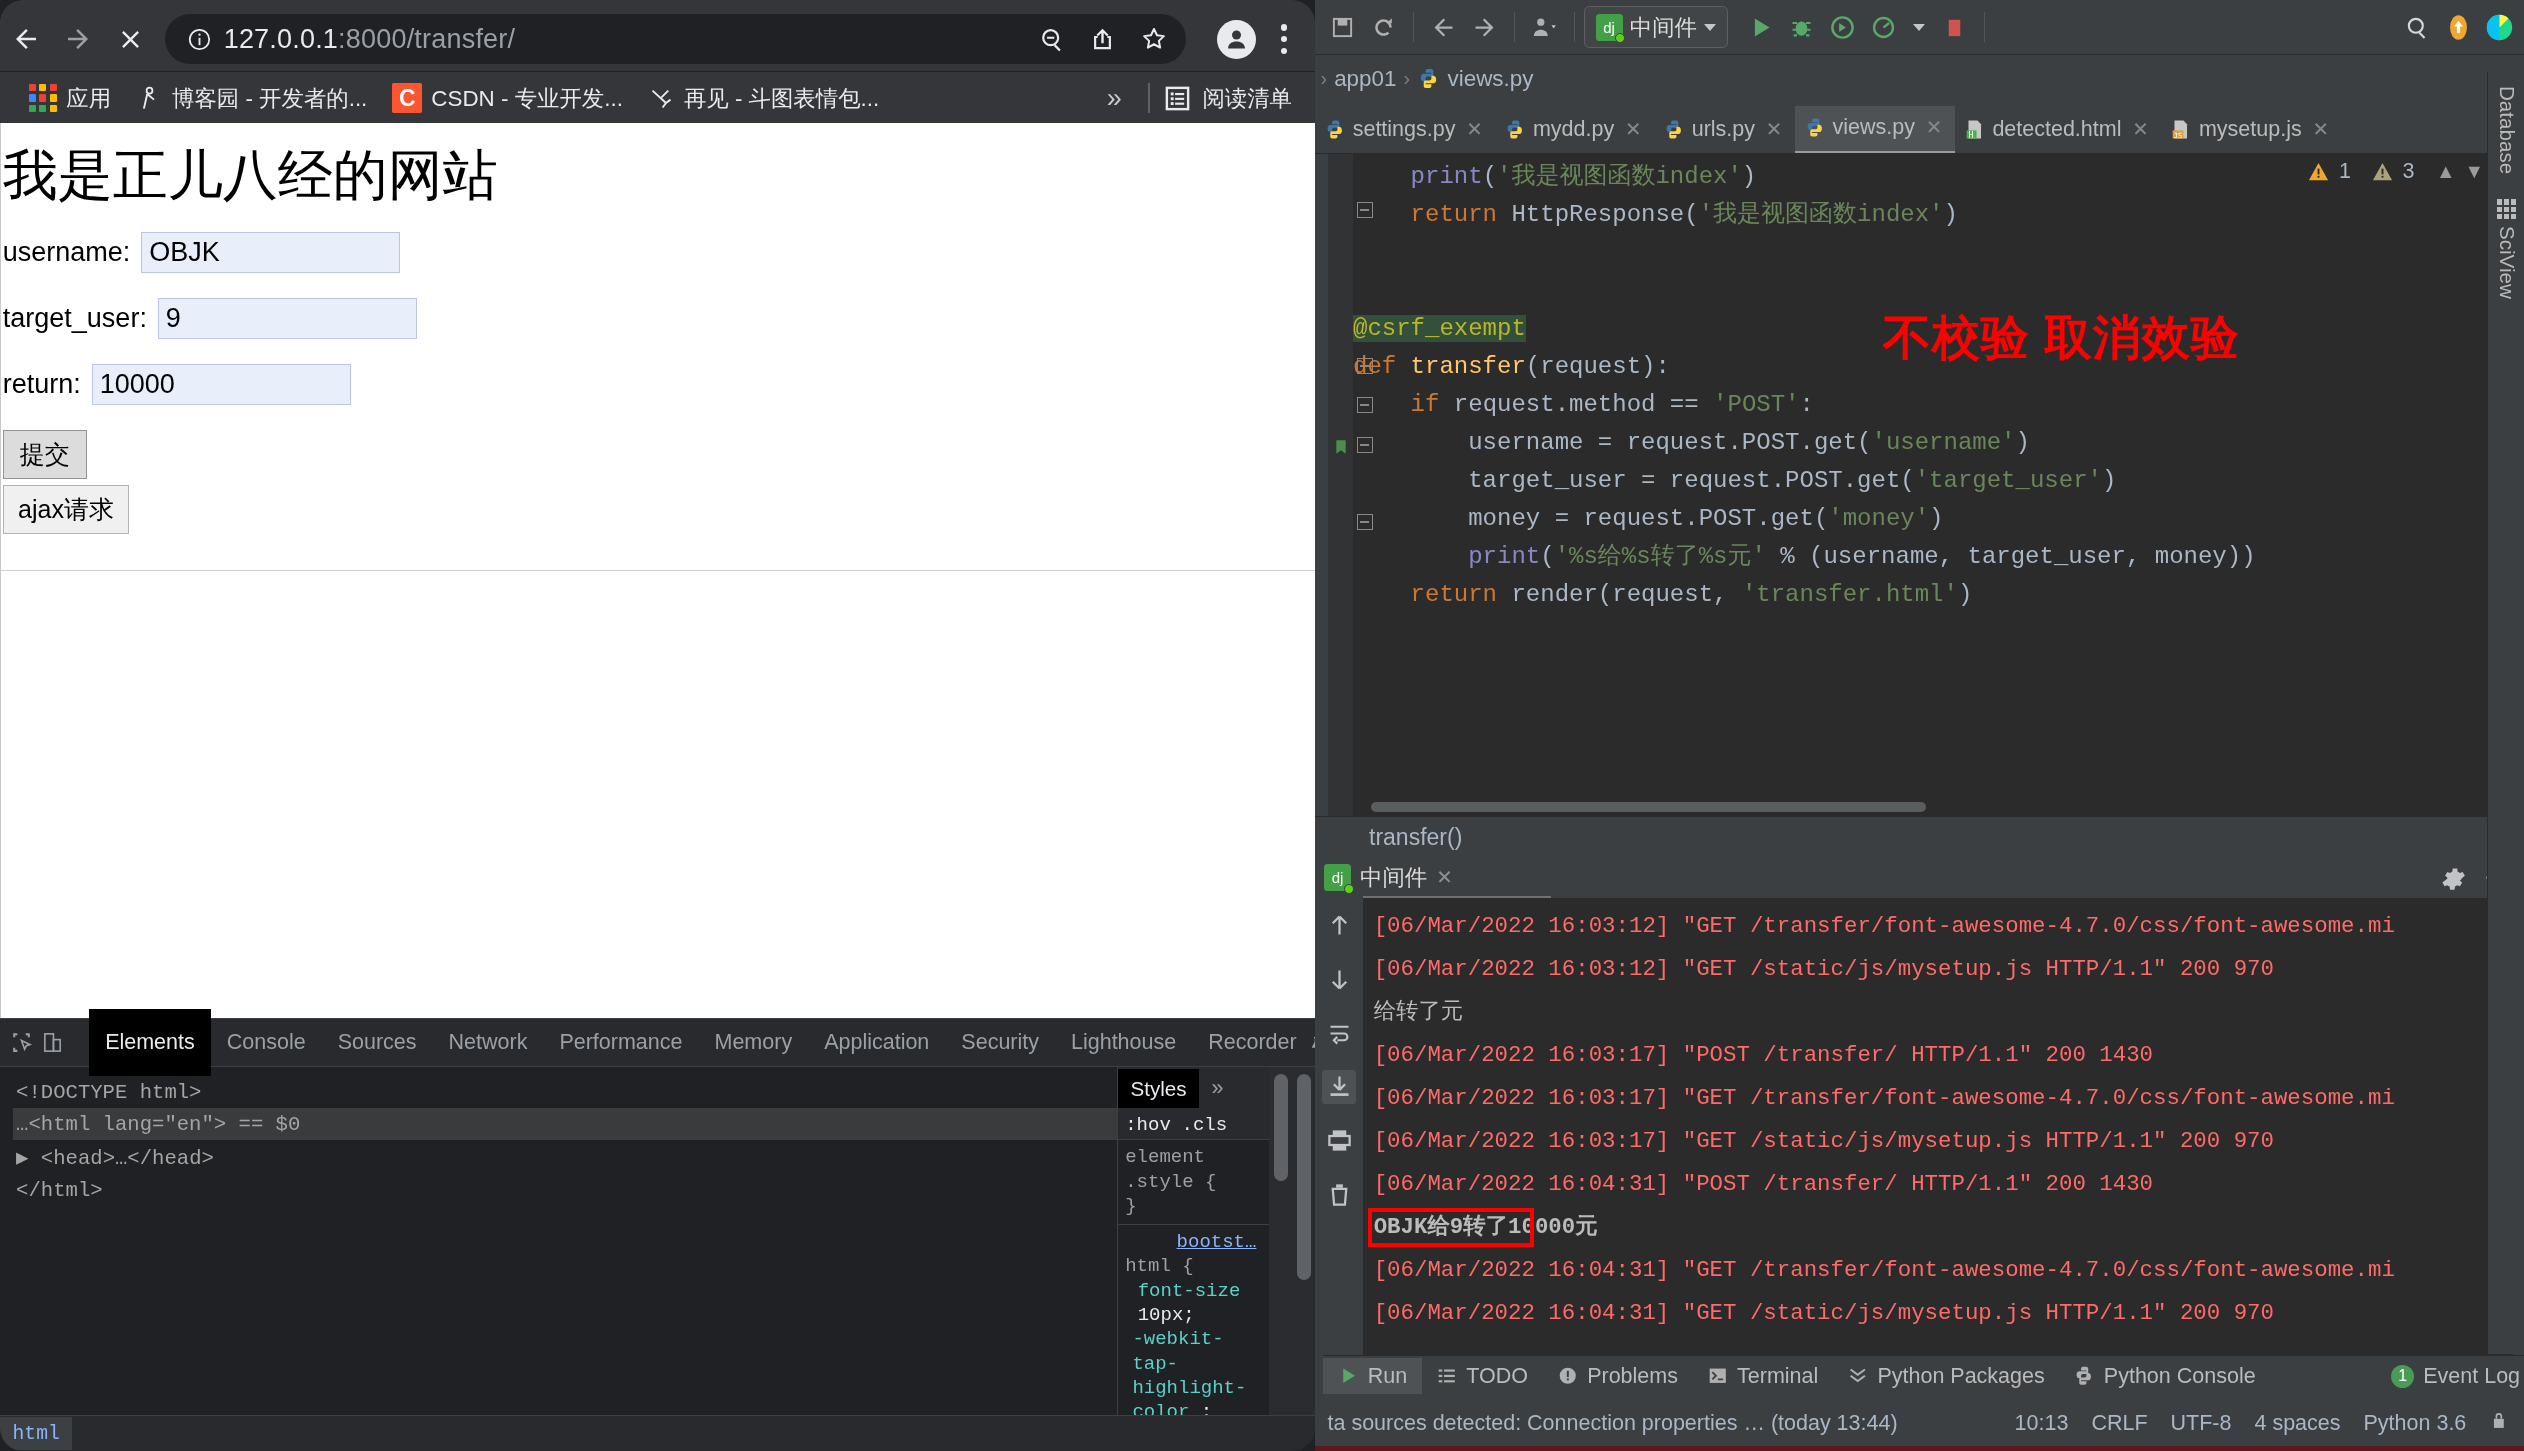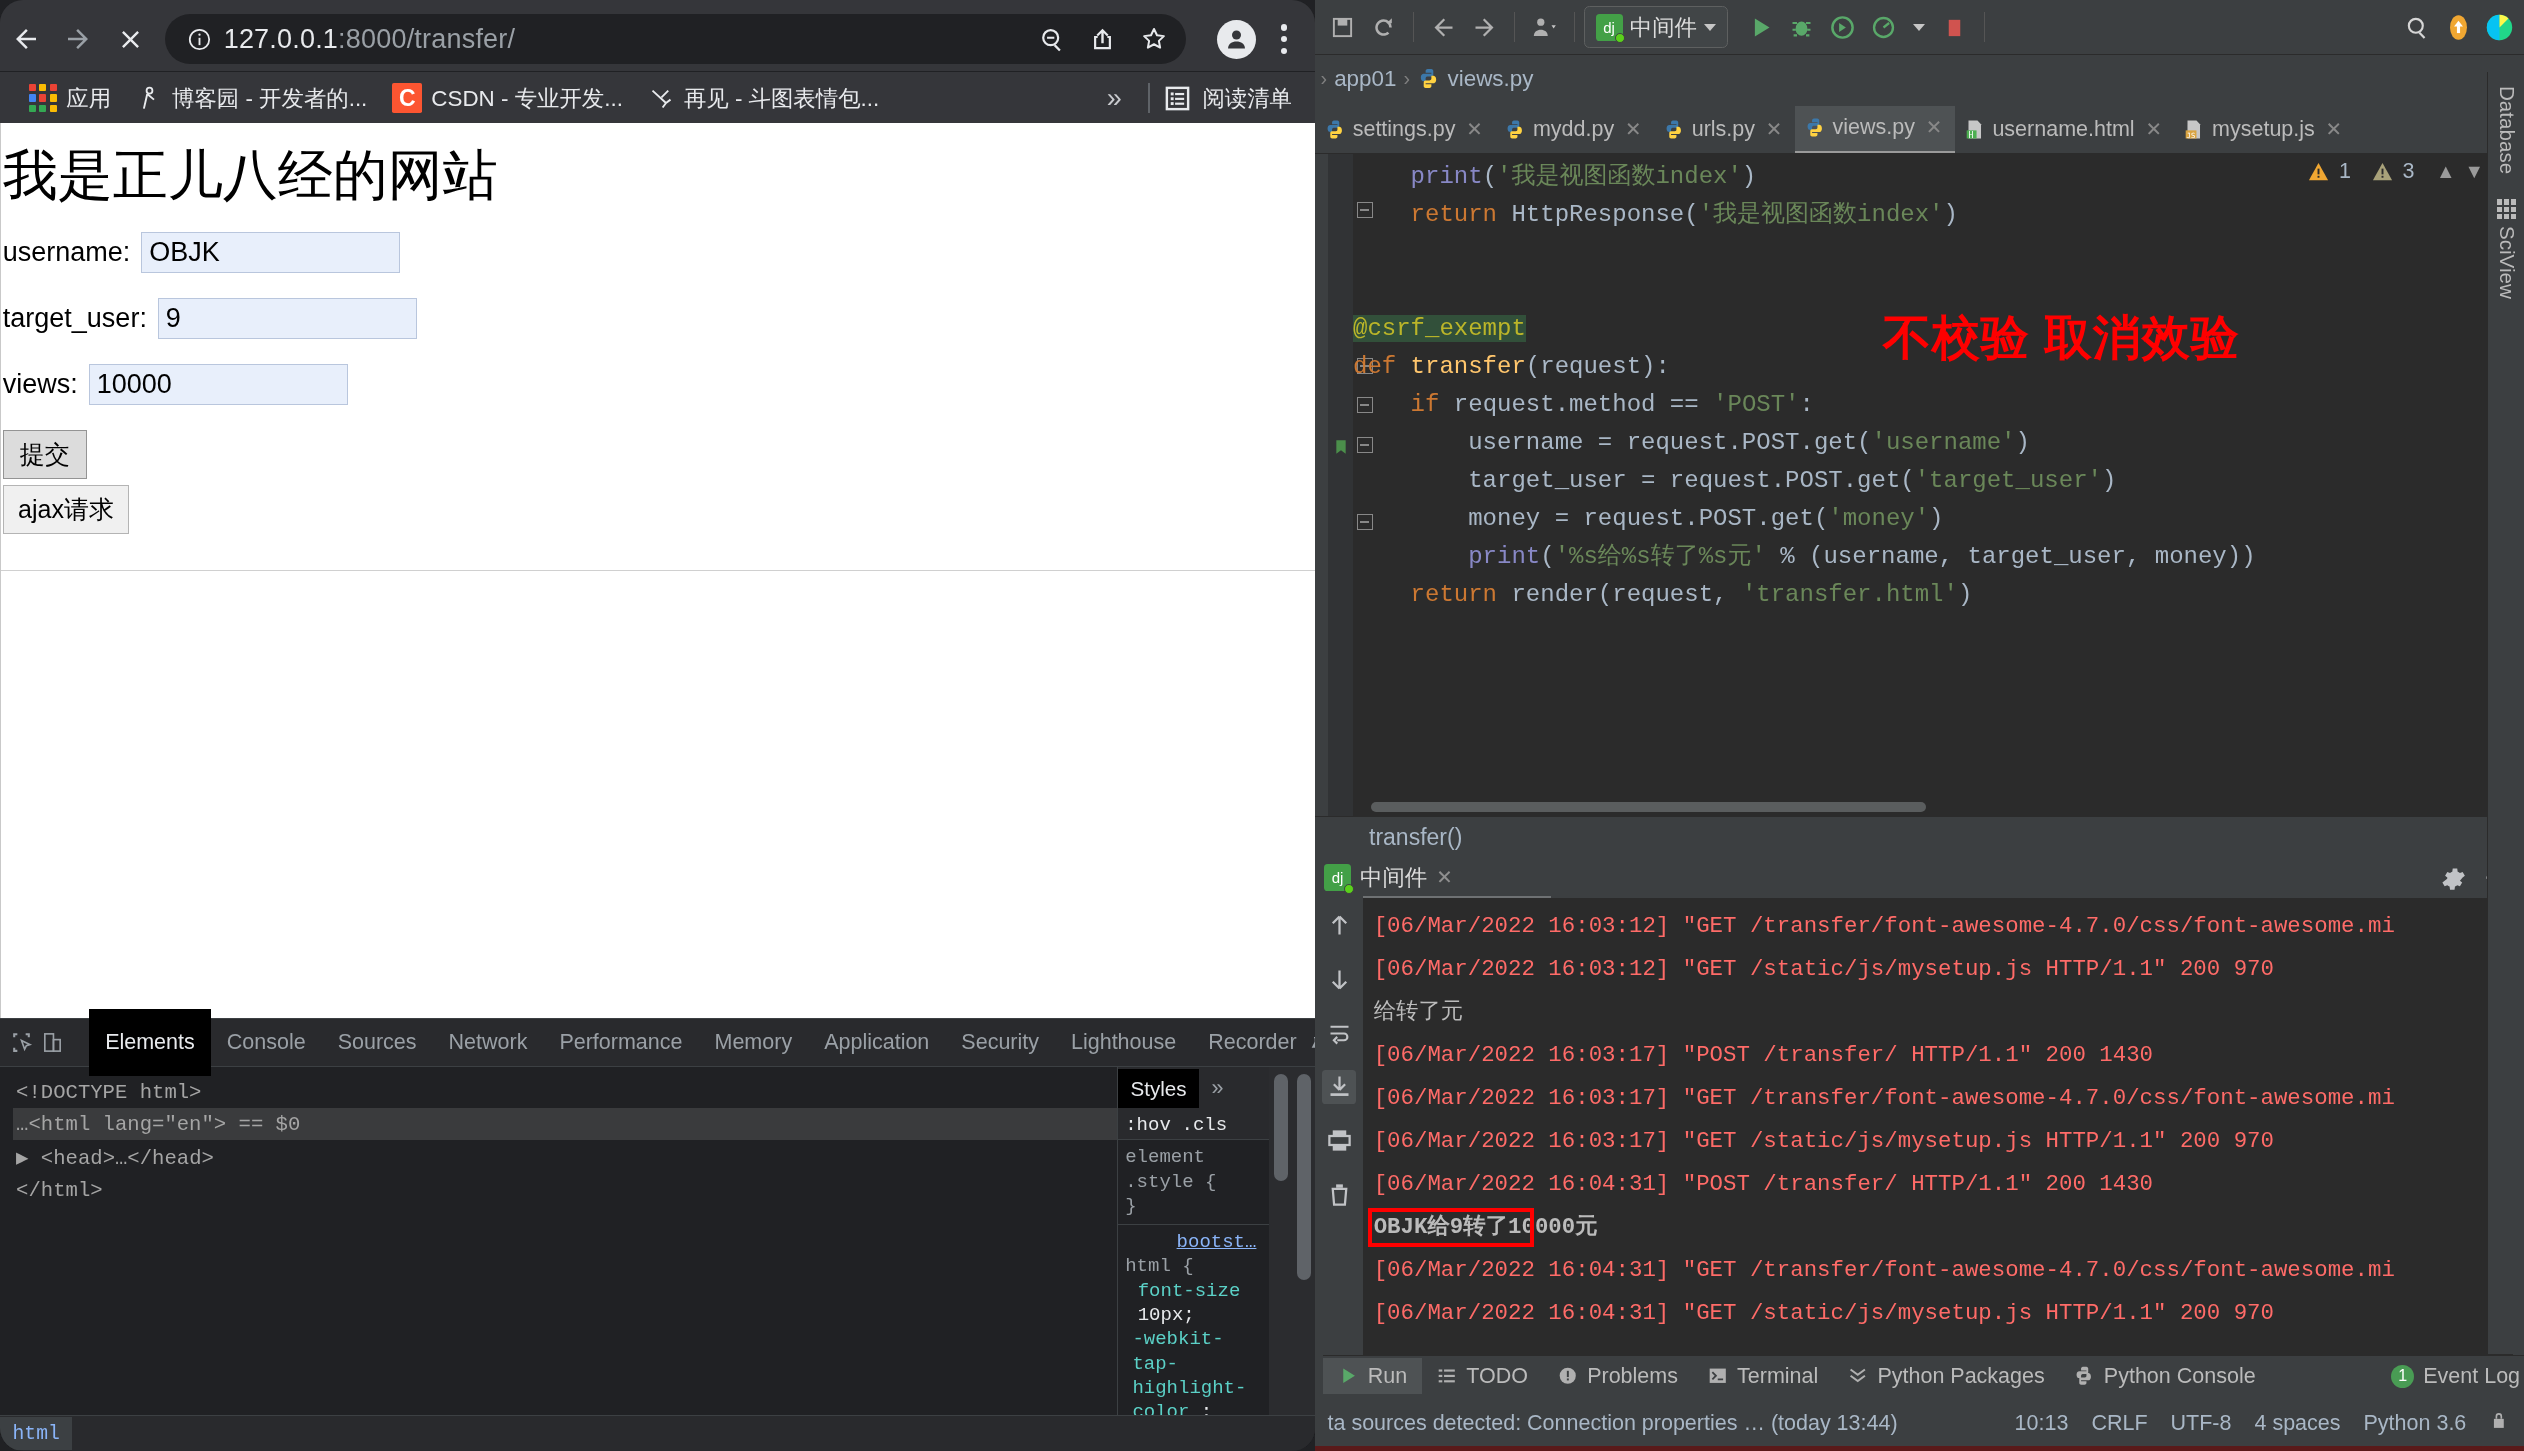--- a/index.html
+++ b/index.html
@@ -326,21 +326,21 @@
 
       <div class="frow">
         <label>username:</label>
         <input type="text" style="width: 259px;" value="OBJK">
       </div>
       <div class="frow">
         <label>target_user:</label>
         <input type="text" style="width: 259px;" value="9">
       </div>
       <div class="frow">
-        <label>views:</label>
+        <label>return:</label>
         <input type="text" style="width: 259px;" value="10000">
       </div>
       <button class="btn-submit">提交</button>
       <button class="btn-ajax">ajax请求</button>
       <hr class="page-hr">
     </div>
 
     <div class="devtools">
       <div class="dt-tabbar">
         <div class="dt-icbtn">
@@ -562,21 +562,21 @@
           </svg>
         <span>views.py</span>
         <span class="x">✕</span>
       </div>
       <div class="tab">
         <svg width="21.5" height="23" viewBox="0 0 24 24" style="font-size:24px">
           <path d="M5 2h10l4 4v16H5z" fill="#c7c7c7"></path>
             <rect x="3" y="13" width="11" height="9" fill="#4caf50"></rect>
           <text x="5" y="21" font-size="9" fill="#fff" font-family="monospace">H</text>
           </svg>
-        <span>username.html</span>
+        <span>detected.html</span>
         <span class="x">✕</span>
       </div>
       <div class="tab">
         <svg width="21.5" height="23" viewBox="0 0 24 24" style="font-size:24px">
           <path d="M5 2h10l4 4v16H5z" fill="#c7c7c7"></path>
             <rect x="3" y="13" width="12" height="9" fill="#d9a441"></rect>
           <text x="4" y="21" font-size="8" fill="#fff" font-family="monospace">JS</text>
           </svg>
         <span>mysetup.js</span>
         <span class="x">✕</span>

